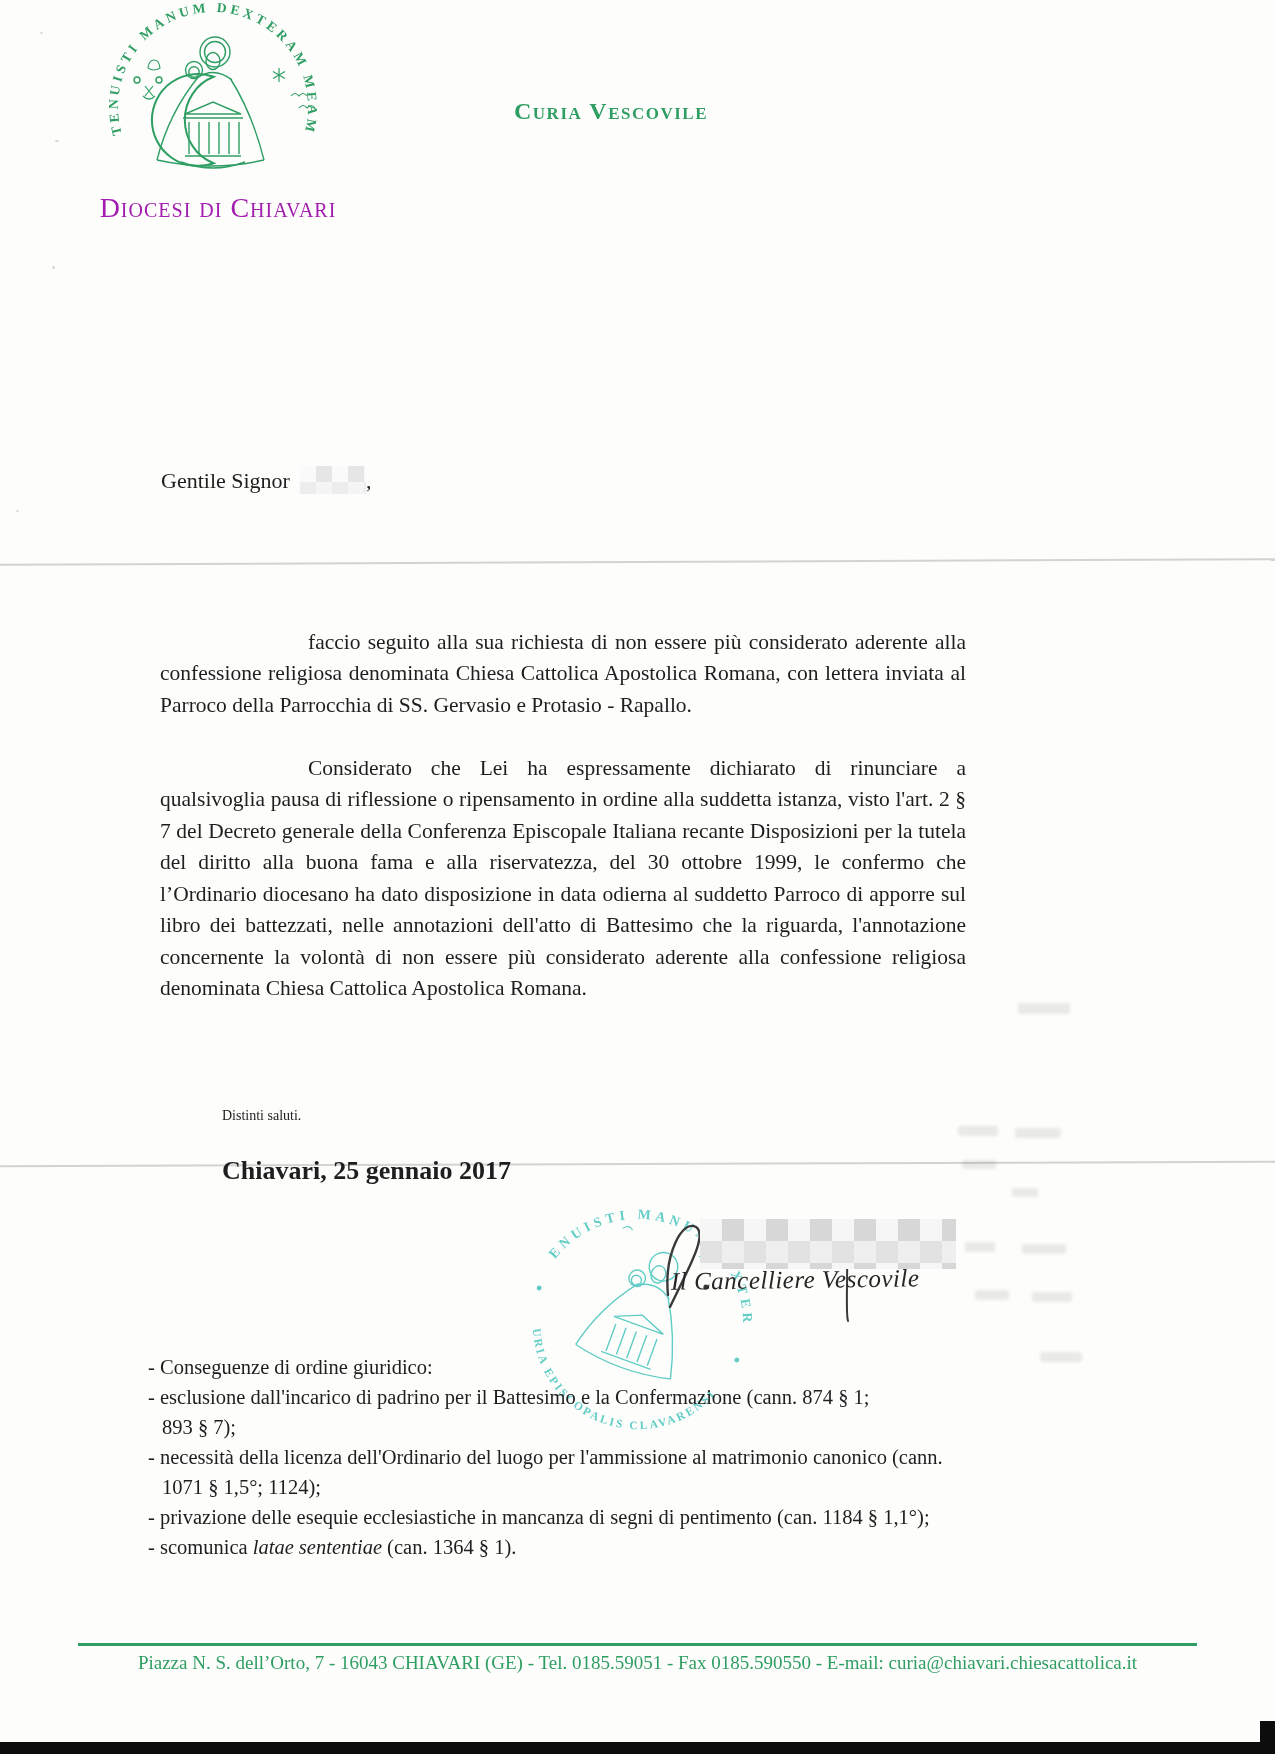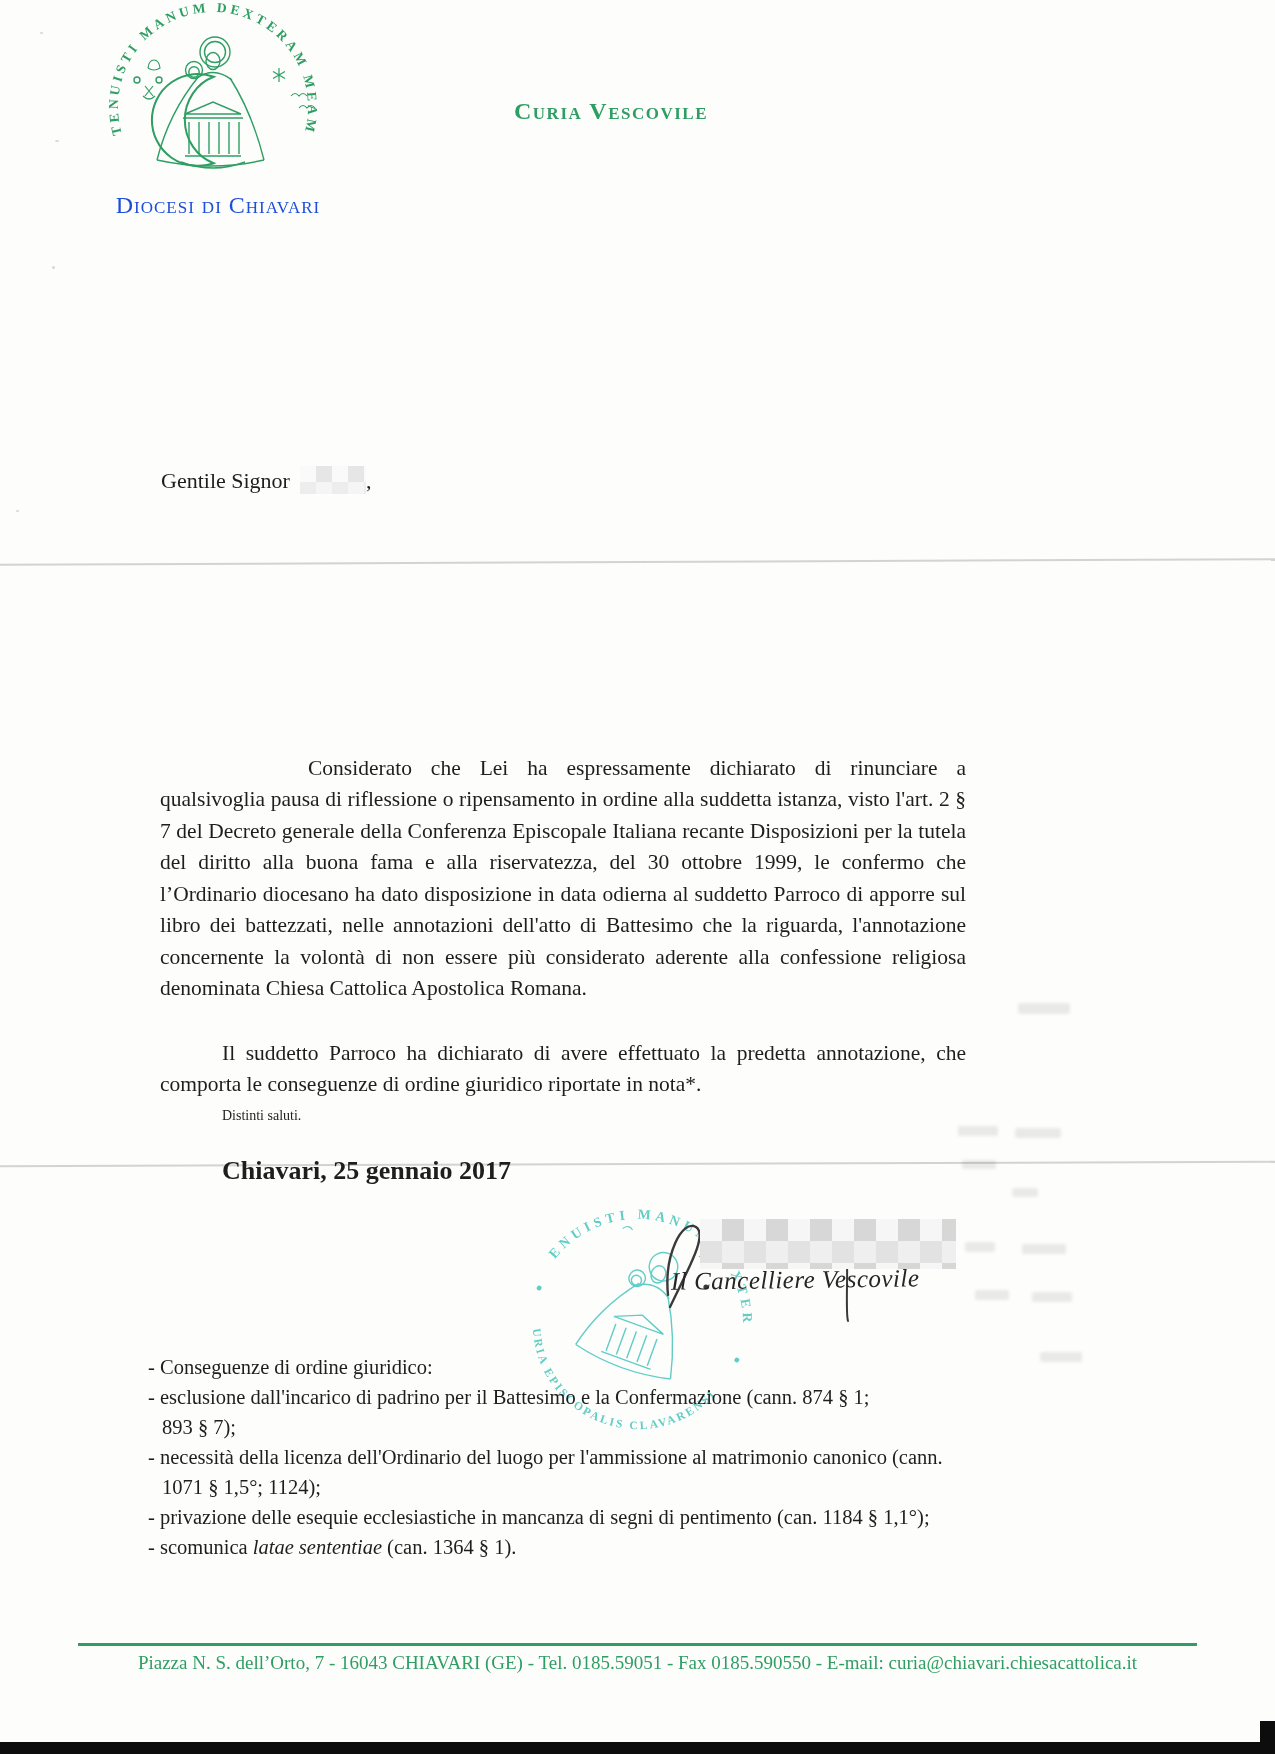--- a/index.html
+++ b/index.html
@@ -6,21 +6,21 @@
   .page{
     position:relative;width:1275px;height:1754px;overflow:hidden;
     background:#fdfdfc;
     font-family:"Liberation Serif","DejaVu Serif",serif;
     color:#1e1e1e;
   }
   
   .emblem{position:absolute;left:88px;top:2px;width:250px;height:200px;}
   .diocese-name{
     position:absolute;left:96px;top:192px;width:244px;text-align:center;
-    font-variant:small-caps;font-size:24px;letter-spacing:1px;color:#1d4ed8;
+    font-variant:small-caps;font-size:28px;letter-spacing:1px;color:#a21caf;
   }
   .office-title{
     position:absolute;left:514px;top:98px;
     font-variant:small-caps;font-weight:700;font-size:24px;letter-spacing:1.5px;color:#2f9e63;
   }
   
   .salutation{position:absolute;left:161px;top:466px;font-size:22px;}
   .redact{
     display:inline-block;vertical-align:-6px;
     background:repeating-conic-gradient(from 0deg,#e6e6e6 0% 25%,#f5f5f5 25% 50%,#ededed 50% 75%,#fafafa 75% 100%);
@@ -117,22 +117,22 @@
 
   <div class="office-title">Curia Vescovile</div>
 
   <div class="fold fold1"></div>
   <div class="fold fold2"></div>
 
   <div class="salutation">
     <span>Gentile Signor</span><span class="redact redact-name-small"></span><span>,</span>
   </div>
 
+  <p class="para p1">faccio seguito alla sua richiesta di non essere più considerato aderente alla confessione religiosa denominata Chiesa Cattolica Apostolica Romana, con lettera inviata al Parroco della Parrocchia di SS. Gervasio e Protasio - Rapallo.</p>
   <p class="para p2">Considerato che Lei ha espressamente dichiarato di rinunciare a qualsivoglia pausa di riflessione o ripensamento in ordine alla suddetta istanza, visto l'art. 2 § 7 del Decreto generale della Conferenza Episcopale Italiana recante Disposizioni per la tutela del diritto alla buona fama e alla riservatezza, del 30 ottobre 1999, le confermo che l’Ordinario diocesano ha dato disposizione in data odierna al suddetto Parroco di apporre sul libro dei battezzati, nelle annotazioni dell'atto di Battesimo che la riguarda, l'annotazione concernente la volontà di non essere più considerato aderente alla confessione religiosa denominata Chiesa Cattolica Apostolica Romana.</p>
-  <p class="para p3">Il suddetto Parroco ha dichiarato di avere effettuato la predetta annotazione, che comporta le conseguenze di ordine giuridico riportate in nota*.</p>
 
   <div class="closing">Distinti saluti.</div>
   <div class="dateline">Chiavari, 25 gennaio 2017</div>
 
   <svg class="stamp" viewBox="0 0 230 230">
     <defs>
       <path id="stampTop" d="M 24.8 82.2 A 96 96 0 0 1 205.2 82.2" fill="none"></path>
       <path id="stampBottom" d="M 24.8 147.8 A 96 96 0 0 0 205.2 147.8" fill="none"></path>
     </defs>
     <g transform="rotate(20 115 115)" stroke="#41c3ba" fill="none" stroke-width="1.3">

